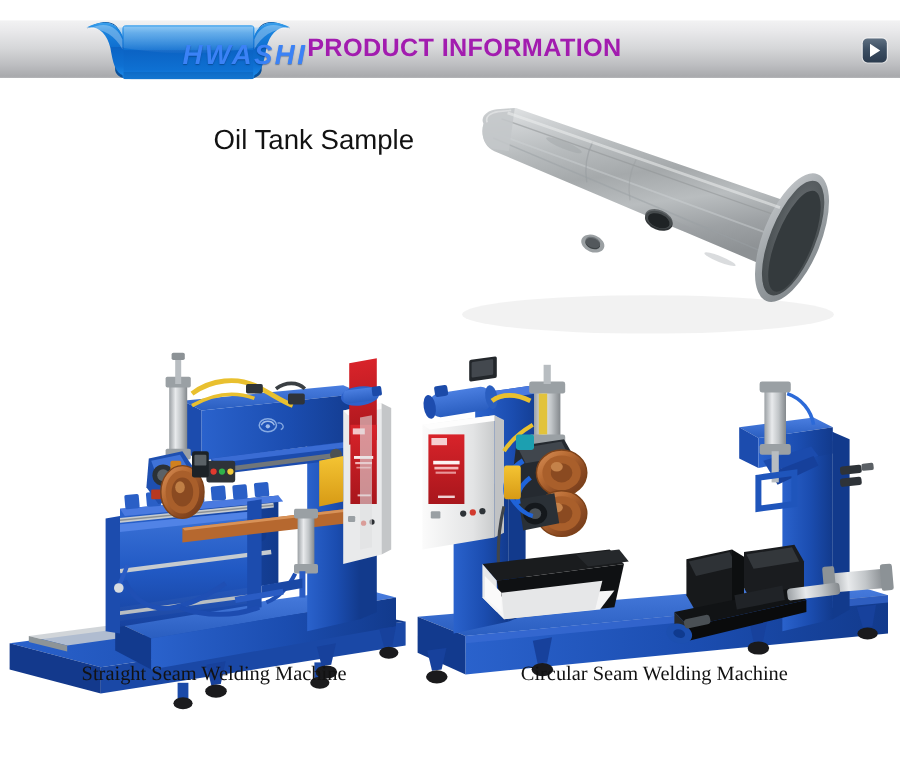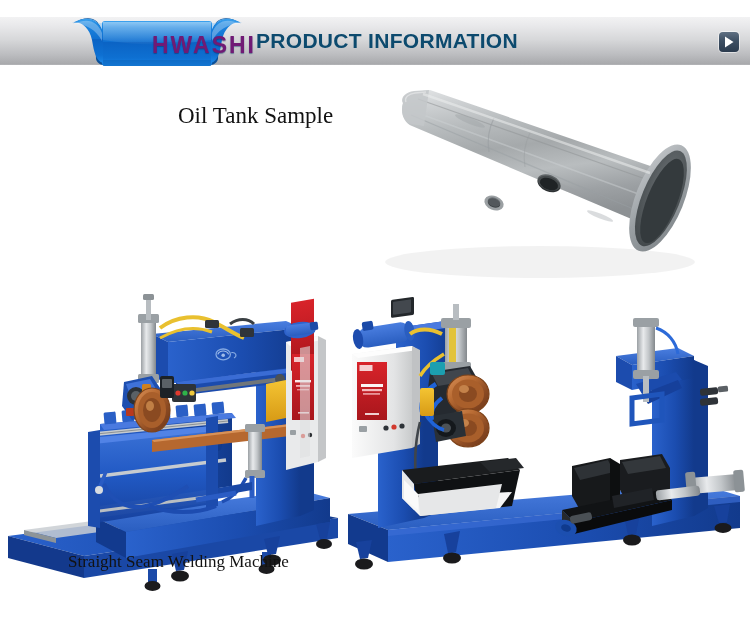--- a/index.html
+++ b/index.html
@@ -36,21 +36,21 @@
         #b5b6b9 100%);
   }
   .header-title {
     position: absolute;
     left: 256px;
     top: 28px;
     font-family: "Liberation Sans", sans-serif;
     font-size: 21px;
     font-weight: bold;
     letter-spacing: 0.3px;
-    color: #0c4a6e;
+    color: #a21caf;
     white-space: nowrap;
     line-height: 26px;
   }
 
   
   .logo-tab {
     position: absolute;
     left: 52px;
     top: 10px;
     width: 206px;
@@ -60,24 +60,25 @@
   .logo-text {
     position: absolute;
     left: 72px;
     top: 22px;
     width: 160px;
     text-align: center;
     font-family: "Liberation Sans", sans-serif;
     font-size: 23px;
     font-weight: bold;
     letter-spacing: 2.0px;
-    color: #701a75;
+    color: #3b82f6;
     white-space: nowrap;
     line-height: 26px;
     text-shadow: 0 1px 1px rgba(0,40,90,0.45);
+    font-style: italic;
   }
 
   
   .next-btn {
     position: absolute;
     left: 719px;
     top: 32px;
     width: 20px;
     height: 20px;
     border-radius: 4px;
@@ -89,21 +90,21 @@
     position: absolute;
     left: 5px;
     top: 4px;
   }
 
   
   .sample-title {
     position: absolute;
     left: 178px;
     top: 102px;
-    font-family: Liberation Serif, serif;
+    font-family: Liberation Sans, sans-serif;
     font-size: 23px;
     font-weight: normal;
     color: #121212;
     white-space: nowrap;
     line-height: 28px;
   }
 
   
   .photo-area {
     position: absolute;
@@ -636,14 +637,15 @@
         <rect x="656" y="422" width="44" height="10" rx="3" fill="url(#chromeG)" transform="rotate(-7 678 427)"></rect>
 
         <path d="M612,430 L652,422 L654,434 L614,442 Z" fill="#202327"></path>
       </g>
 
     </svg>
   </div>
 
   <div class="caption caption-left">Straight Seam Welding Machine</div>
 
+  <div class="caption caption-right">Circular Seam Welding Machine</div>
 
 </div>
 
 </body></html>

